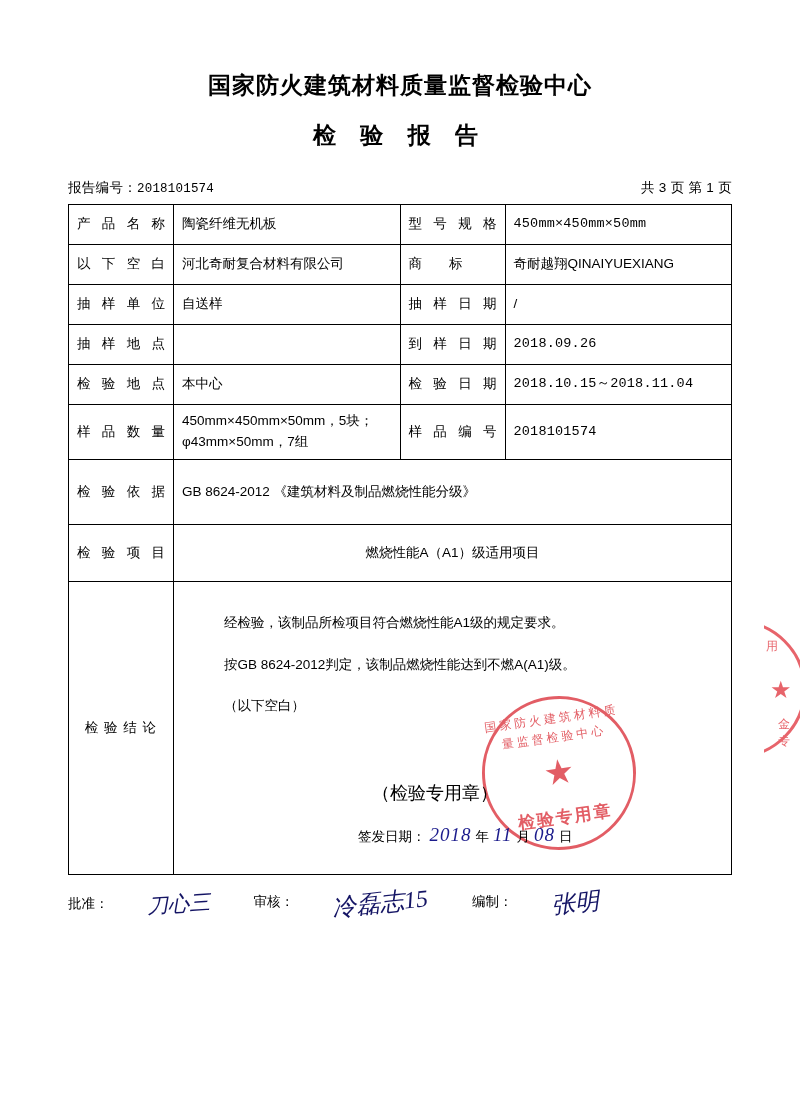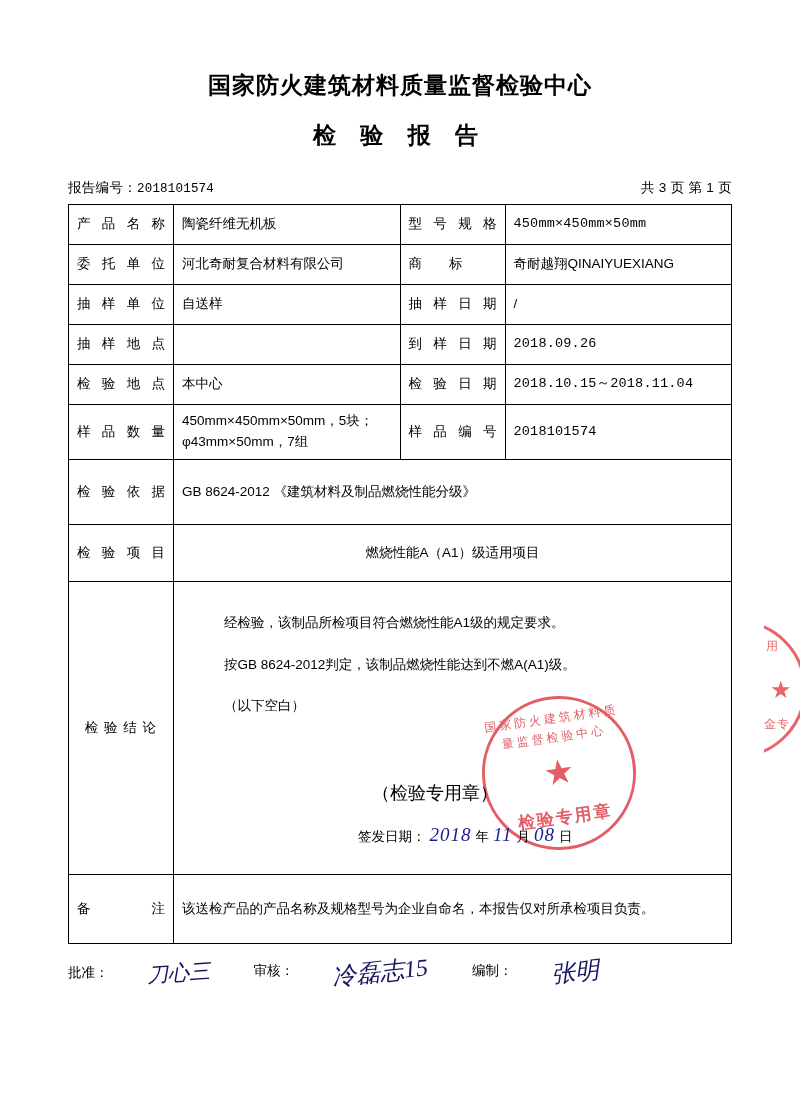--- a/index.html
+++ b/index.html
@@ -197,21 +197,21 @@
   }
   .edge-seal .estar {
     position: absolute;
     left: 6px;
     top: 56px;
     color: #e0313a;
     font-size: 24px;
   }
   .edge-seal .etext {
     position: absolute;
-    left: 0;
+    left: 14px;
     top: 96px;
     color: #e0313a;
     font-size: 12px;
     letter-spacing: 1px;
   }
   .edge-seal .etext2 {
     position: absolute;
     left: 2px;
     top: 18px;
     color: #e0313a;
@@ -270,21 +270,21 @@
 
   <table class="report">
     <tbody>
       <tr class="row-h">
         <td class="label">产品名称</td>
         <td class="value">陶瓷纤维无机板</td>
         <td class="label">型号规格</td>
         <td class="value ascii">450mm×450mm×50mm</td>
       </tr>
       <tr class="row-h">
-        <td class="label">委托单位</td>
+        <td class="label">以下空白</td>
         <td class="value">河北奇耐复合材料有限公司</td>
         <td class="label-wide">商　　标</td>
         <td class="value">奇耐越翔QINAIYUEXIANG</td>
       </tr>
       <tr class="row-h">
         <td class="label">抽样单位</td>
         <td class="value">自送样</td>
         <td class="label">抽样日期</td>
         <td class="value">/</td>
       </tr>
@@ -328,24 +328,20 @@
               <div class="seal-bottom">检验专用章</div>
             </div>
 
             <div class="stamp-note">（检验专用章）</div>
 
             <div class="sign-date">
               <span>签发日期：</span><span class="hand-date">2018</span><span>年</span><span class="hand-date">11</span><span>月</span><span class="hand-date">08</span><span>日</span>
             </div>
           </div>
         </td>
-      </tr>
-      <tr class="remark-row">
-        <td class="label">备注</td>
-        <td class="value" colspan="3">该送检产品的产品名称及规格型号为企业自命名，本报告仅对所承检项目负责。</td>
       </tr>
     </tbody>
   </table>
 
   <div class="edge-seal">
     <div class="ring"></div>
     <div class="etext2">用</div>
     <div class="estar">★</div>
     <div class="etext">金专</div>
   </div>

